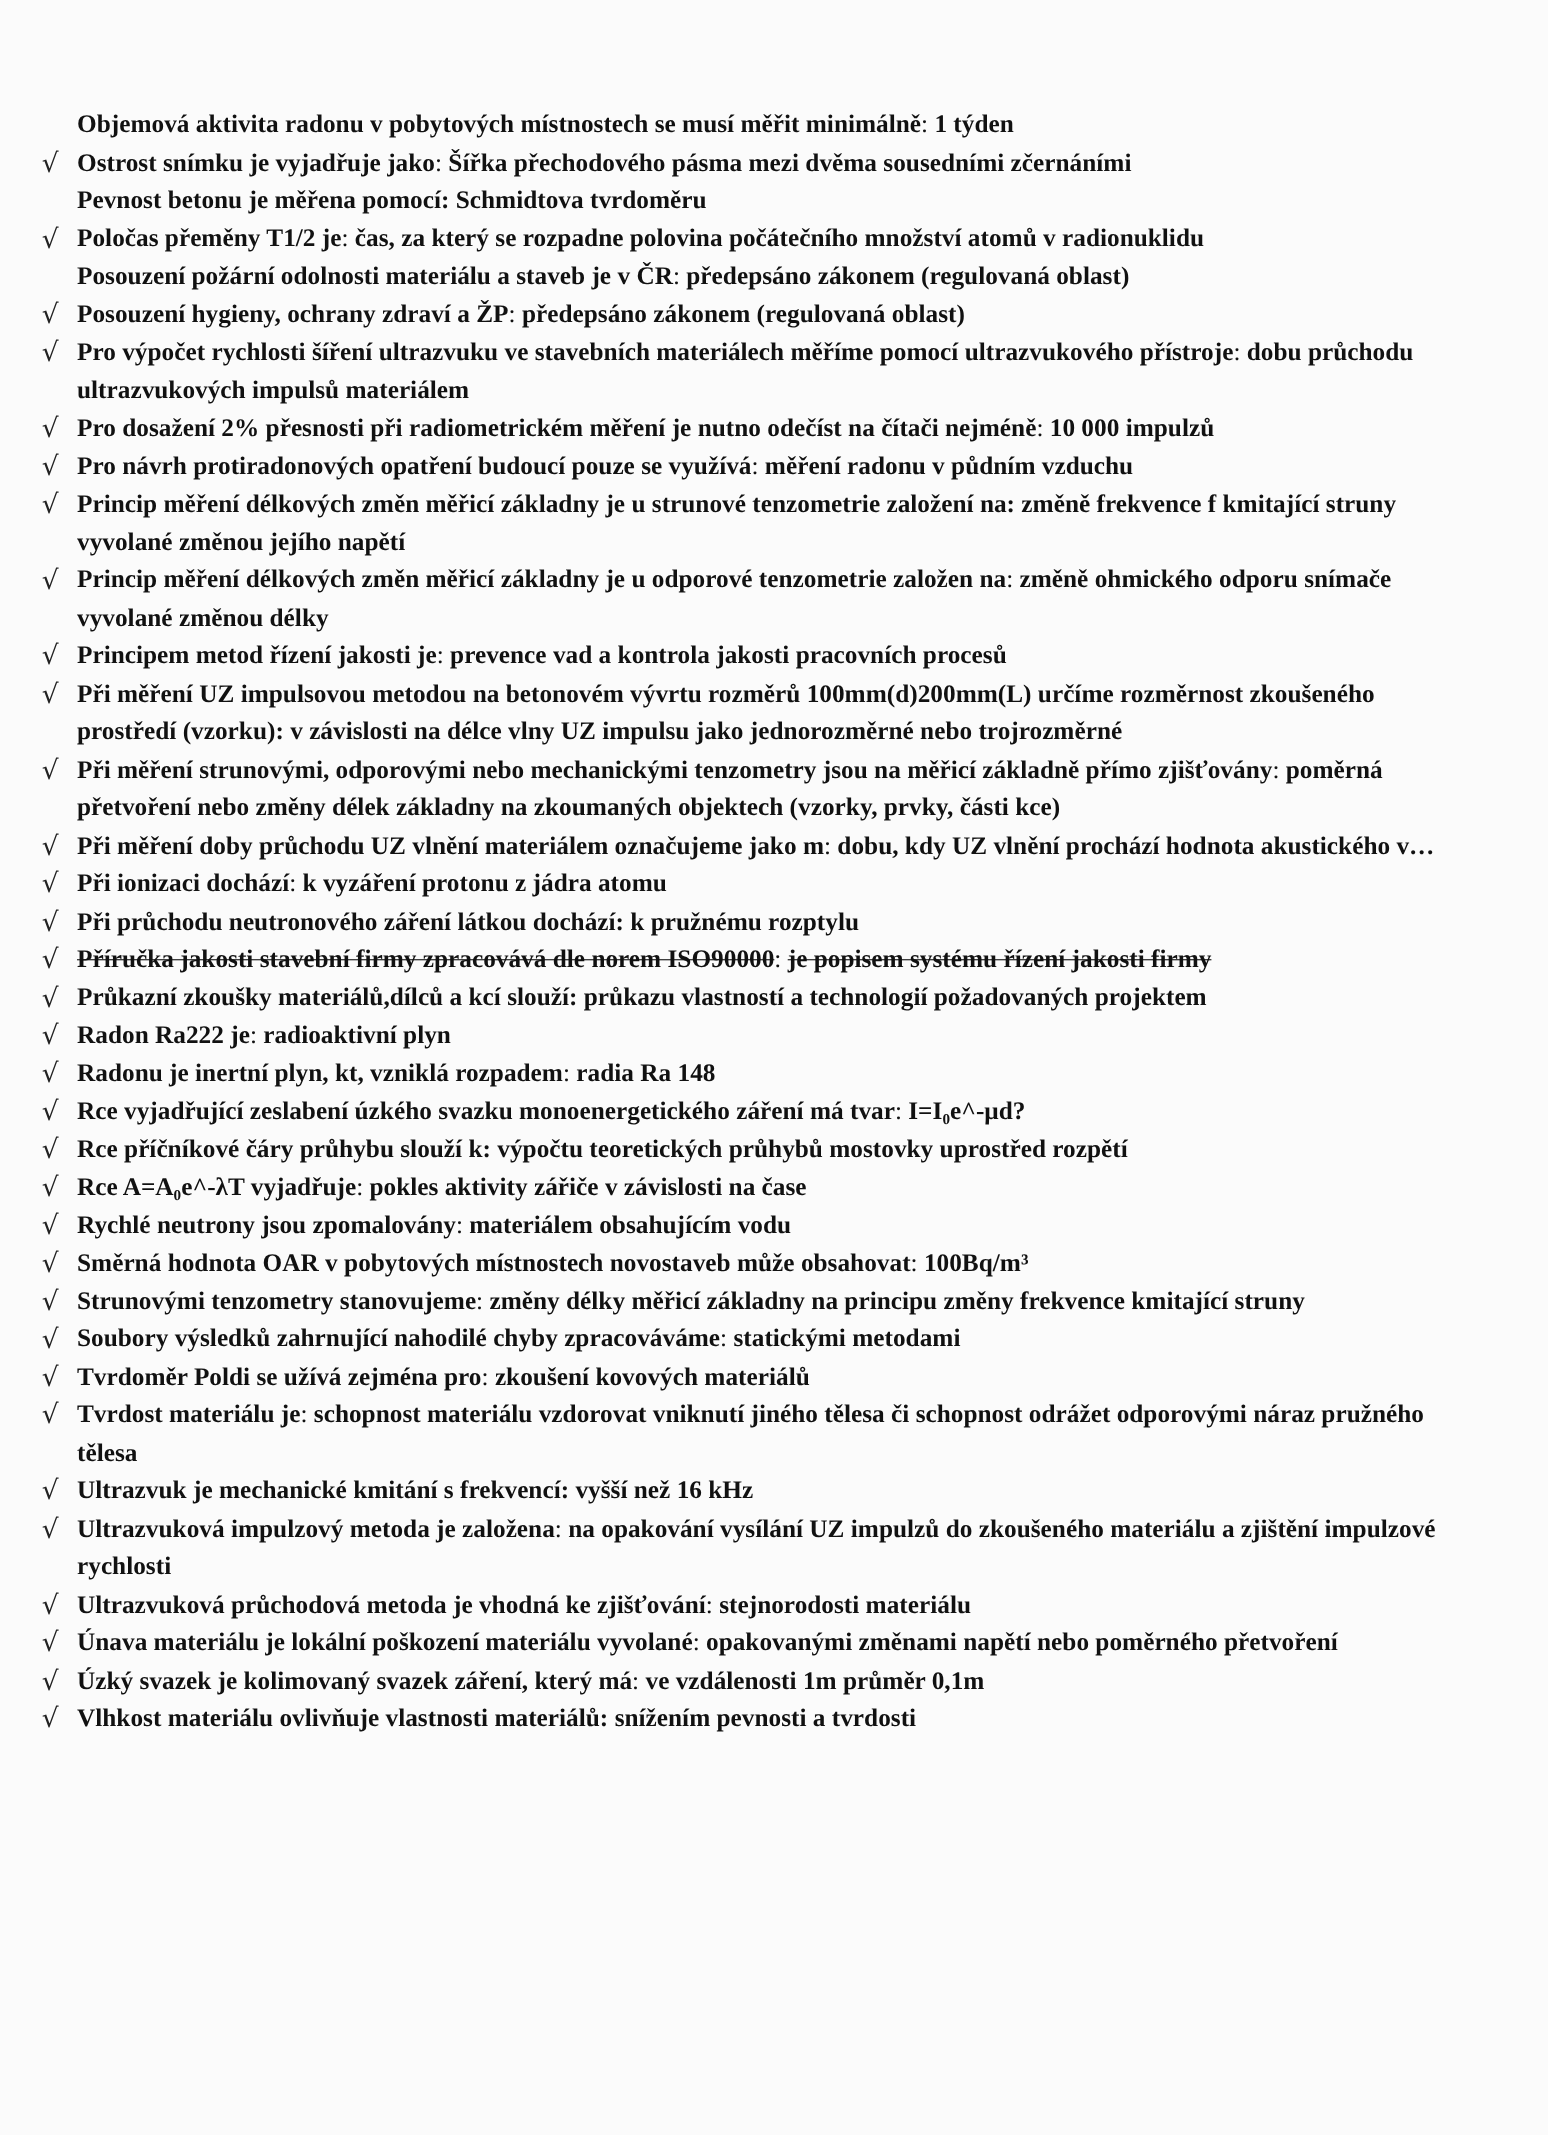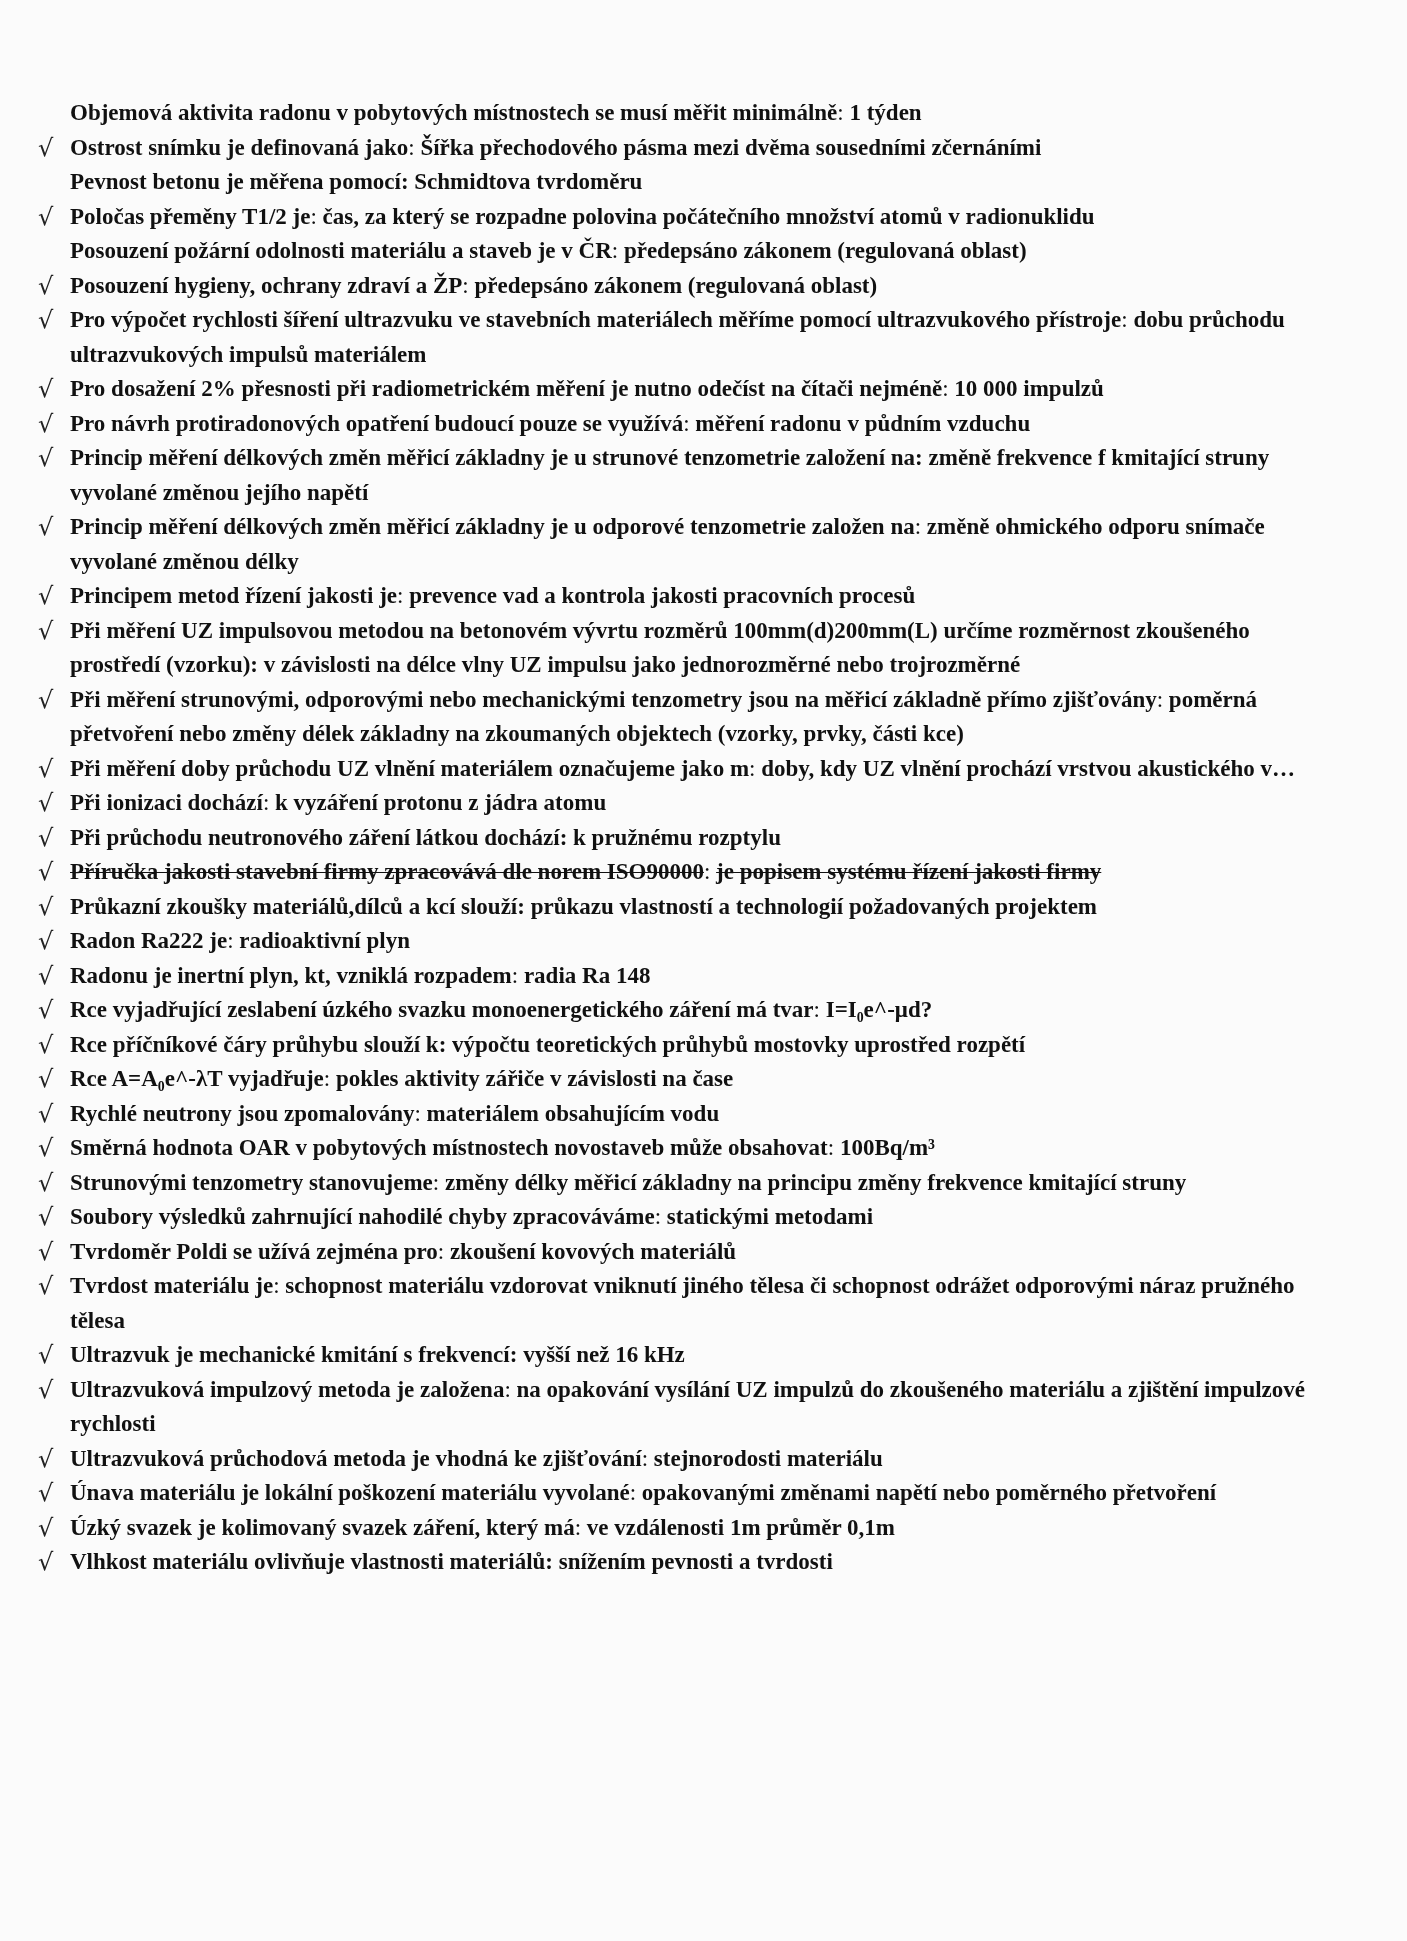--- a/index.html
+++ b/index.html
@@ -19,34 +19,34 @@
   }
   .q { font-weight: bold; text-align: center; }
   .a { font-weight: bold; }
   .strike .q, .strike .a { text-decoration: line-through; text-decoration-thickness: 1px; }
 </style>
 </head>
 <body>
 
 <div class="page" id="page">
     <div class="item"><span class="check"></span><span class="q">Objemová aktivita radonu v pobytových místnostech se musí měřit minimálně</span><span>: </span><span class="a">1 týden</span></div>
-    <div class="item"><span class="check">√</span><span class="q">Ostrost snímku je definovaná jako</span><span>: </span><span class="a">Šířka přechodového pásma mezi dvěma sousedními zčernáními</span></div>
+    <div class="item"><span class="check">√</span><span class="q">Ostrost snímku je vyjadřuje jako</span><span>: </span><span class="a">Šířka přechodového pásma mezi dvěma sousedními zčernáními</span></div>
     <div class="item"><span class="check"></span><span class="q">Pevnost betonu je měřena pomocí:</span><span> </span><span class="a">Schmidtova tvrdoměru</span></div>
     <div class="item"><span class="check">√</span><span class="q">Poločas přeměny T1/2 je</span><span>: </span><span class="a">čas, za který se rozpadne polovina počátečního množství atomů v radionuklidu</span></div>
     <div class="item"><span class="check"></span><span class="q">Posouzení požární odolnosti materiálu a staveb je v ČR</span><span>: </span><span class="a">předepsáno zákonem (regulovaná oblast)</span></div>
     <div class="item"><span class="check">√</span><span class="q">Posouzení hygieny, ochrany zdraví a ŽP</span><span>: </span><span class="a">předepsáno zákonem (regulovaná oblast)</span></div>
     <div class="item"><span class="check">√</span><span class="q">Pro výpočet rychlosti šíření ultrazvuku ve stavebních materiálech měříme pomocí ultrazvukového přístroje</span><span>: </span><span class="a">dobu průchodu ultrazvukových impulsů materiálem</span></div>
     <div class="item"><span class="check">√</span><span class="q">Pro dosažení 2% přesnosti při radiometrickém měření je nutno odečíst na čítači nejméně</span><span>: </span><span class="a">10 000 impulzů</span></div>
     <div class="item"><span class="check">√</span><span class="q">Pro návrh protiradonových opatření budoucí pouze se využívá</span><span>: </span><span class="a">měření radonu v půdním vzduchu</span></div>
     <div class="item"><span class="check">√</span><span class="q">Princip měření délkových změn měřicí základny je u strunové tenzometrie založení na:</span><span> </span><span class="a">změně frekvence f kmitající struny vyvolané změnou jejího napětí</span></div>
     <div class="item"><span class="check">√</span><span class="q">Princip měření délkových změn měřicí základny je u odporové tenzometrie založen na</span><span>: </span><span class="a">změně ohmického odporu snímače vyvolané změnou délky</span></div>
     <div class="item"><span class="check">√</span><span class="q">Principem metod řízení jakosti je</span><span>: </span><span class="a">prevence vad a kontrola jakosti pracovních procesů</span></div>
     <div class="item"><span class="check">√</span><span class="q">Při měření UZ impulsovou metodou na betonovém vývrtu rozměrů 100mm(d)200mm(L) určíme rozměrnost zkoušeného prostředí (vzorku):</span><span> </span><span class="a">v závislosti na délce vlny UZ impulsu jako jednorozměrné nebo trojrozměrné</span></div>
     <div class="item"><span class="check">√</span><span class="q">Při měření strunovými, odporovými nebo mechanickými tenzometry jsou na měřicí základně přímo zjišťovány</span><span>: </span><span class="a">poměrná přetvoření nebo změny délek základny na zkoumaných objektech (vzorky, prvky, části kce)</span></div>
-    <div class="item"><span class="check">√</span><span class="q">Při měření doby průchodu UZ vlnění materiálem označujeme jako m</span><span>: </span><span class="a">doby, kdy UZ vlnění prochází vrstvou akustického v…</span></div>
+    <div class="item"><span class="check">√</span><span class="q">Při měření doby průchodu UZ vlnění materiálem označujeme jako m</span><span>: </span><span class="a">dobu, kdy UZ vlnění prochází hodnota akustického v…</span></div>
     <div class="item"><span class="check">√</span><span class="q">Při ionizaci dochází</span><span>: </span><span class="a">k vyzáření protonu z jádra atomu</span></div>
     <div class="item"><span class="check">√</span><span class="q">Při průchodu neutronového záření látkou dochází:</span><span> </span><span class="a">k pružnému rozptylu</span></div>
     <div class="item strike"><span class="check">√</span><span class="q">Příručka jakosti stavební firmy zpracovává dle norem ISO90000</span><span>: </span><span class="a">je popisem systému řízení jakosti firmy</span></div>
     <div class="item"><span class="check">√</span><span class="q">Průkazní zkoušky materiálů,dílců a kcí slouží:</span><span> </span><span class="a">průkazu vlastností a technologií požadovaných projektem</span></div>
     <div class="item"><span class="check">√</span><span class="q">Radon Ra222 je</span><span>: </span><span class="a">radioaktivní plyn</span></div>
     <div class="item"><span class="check">√</span><span class="q">Radonu je inertní plyn, kt, vzniklá rozpadem</span><span>: </span><span class="a">radia Ra 148</span></div>
     <div class="item"><span class="check">√</span><span class="q">Rce vyjadřující zeslabení úzkého svazku monoenergetického záření má tvar</span><span>: </span><span class="a">I=I₀e^-μd?</span></div>
     <div class="item"><span class="check">√</span><span class="q">Rce příčníkové čáry průhybu slouží k:</span><span> </span><span class="a">výpočtu teoretických průhybů mostovky uprostřed rozpětí</span></div>
     <div class="item"><span class="check">√</span><span class="q">Rce A=A₀e^-λT vyjadřuje</span><span>: </span><span class="a">pokles aktivity zářiče v závislosti na čase</span></div>
     <div class="item"><span class="check">√</span><span class="q">Rychlé neutrony jsou zpomalovány</span><span>: </span><span class="a">materiálem obsahujícím vodu</span></div>

